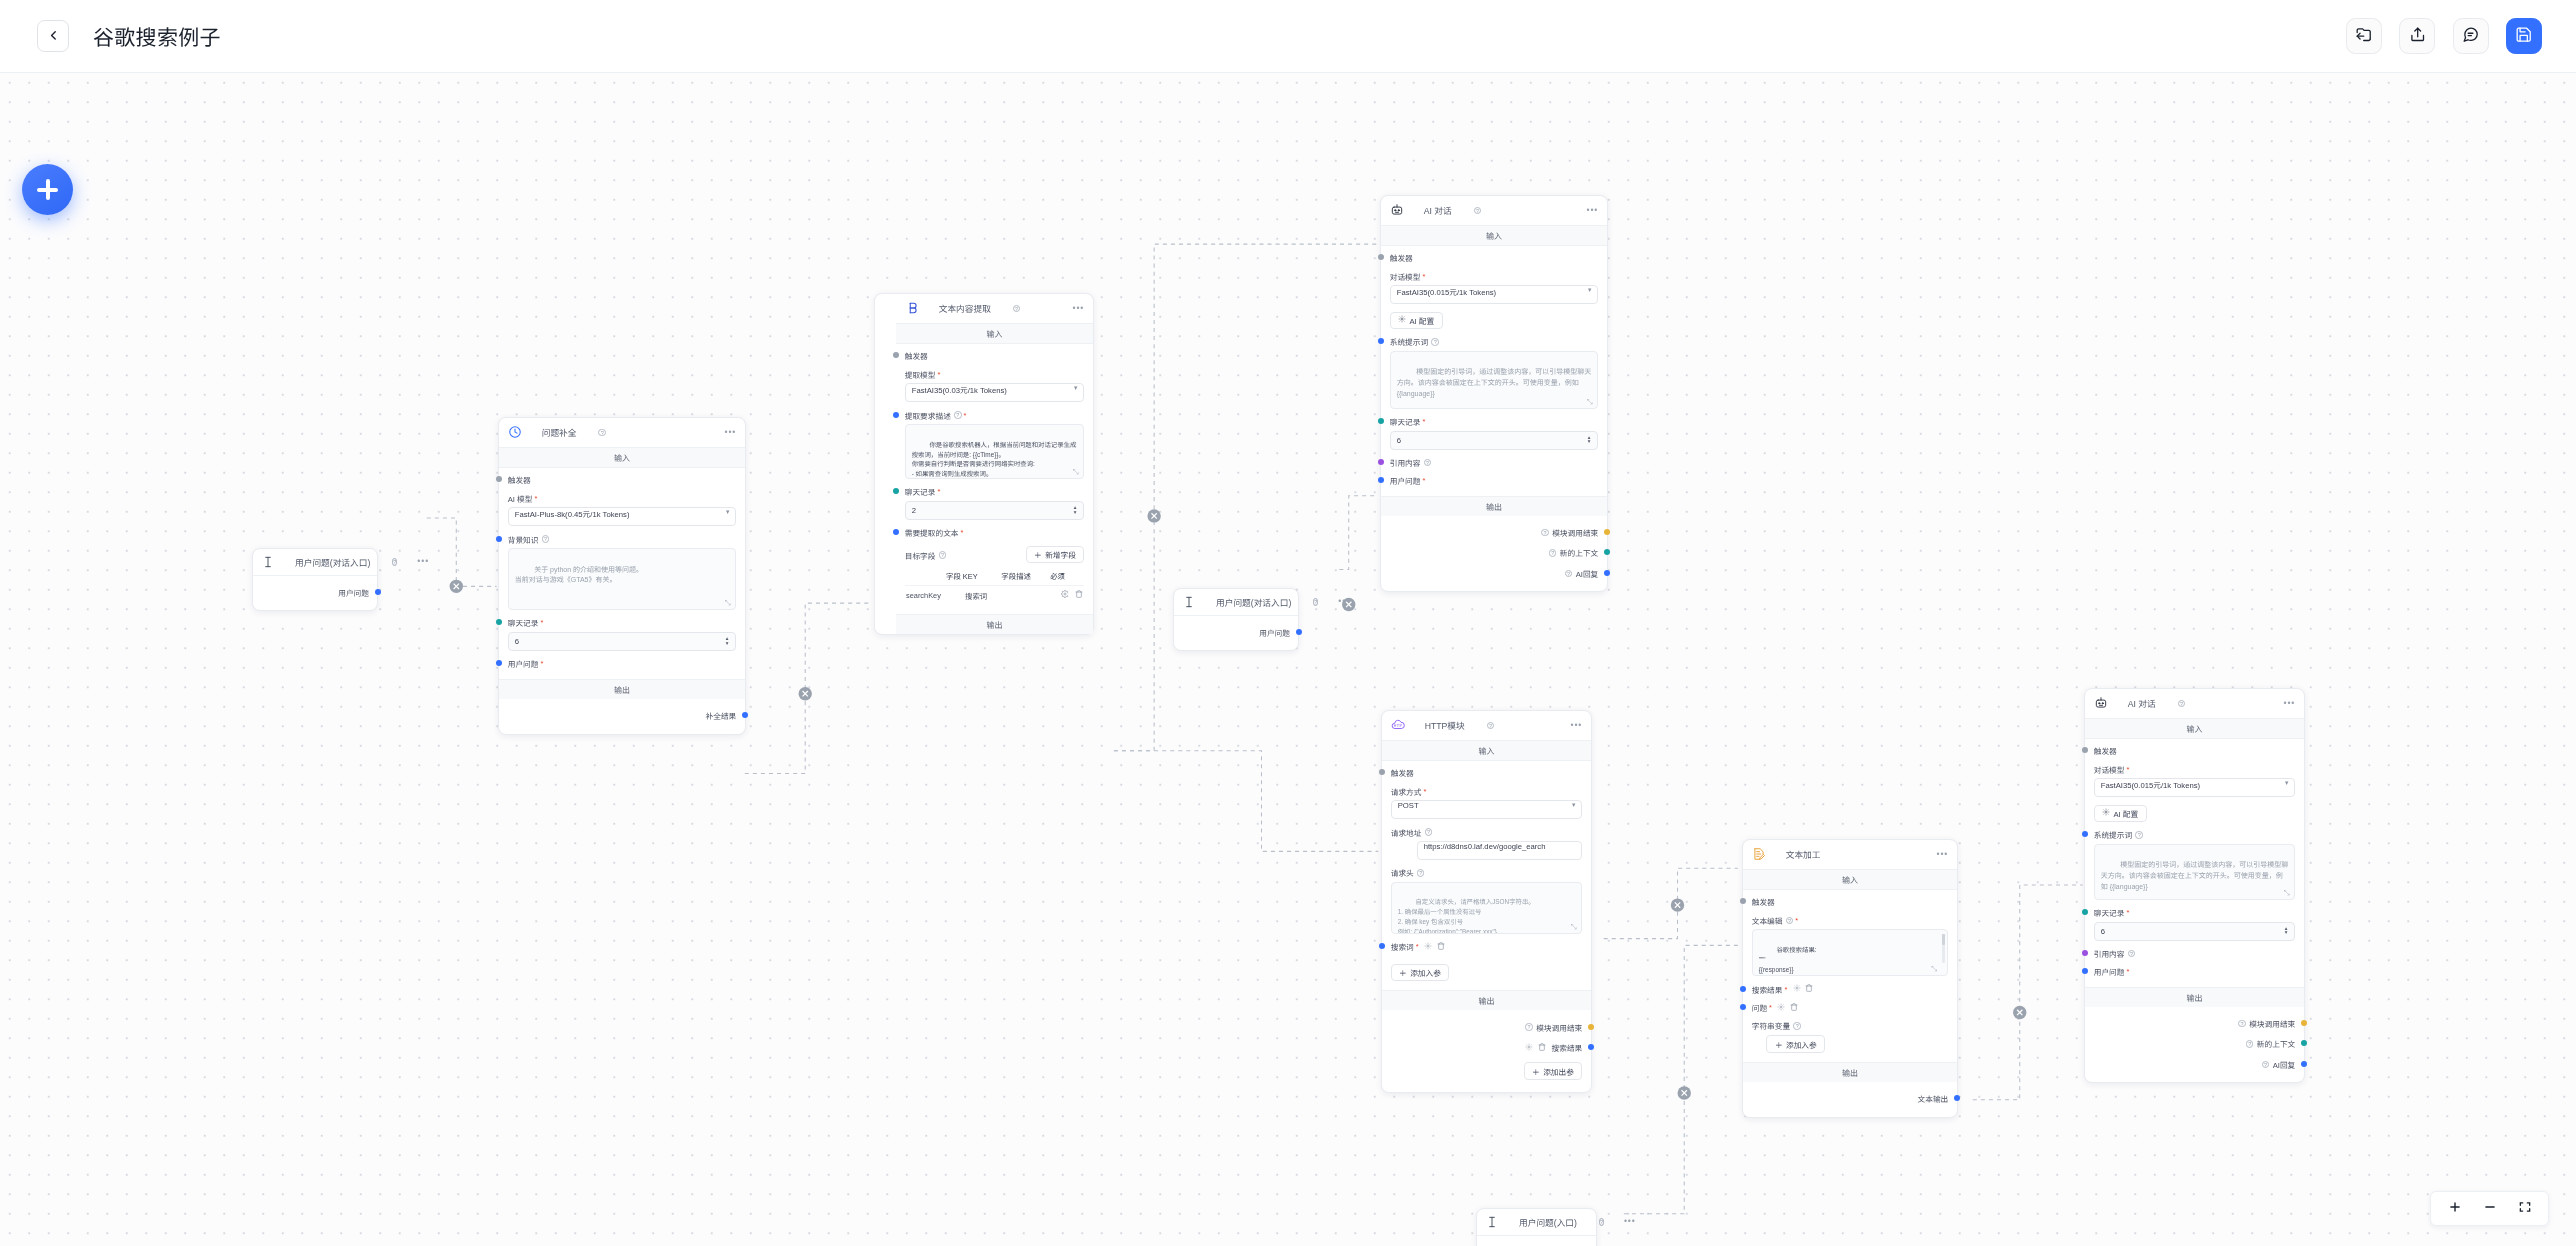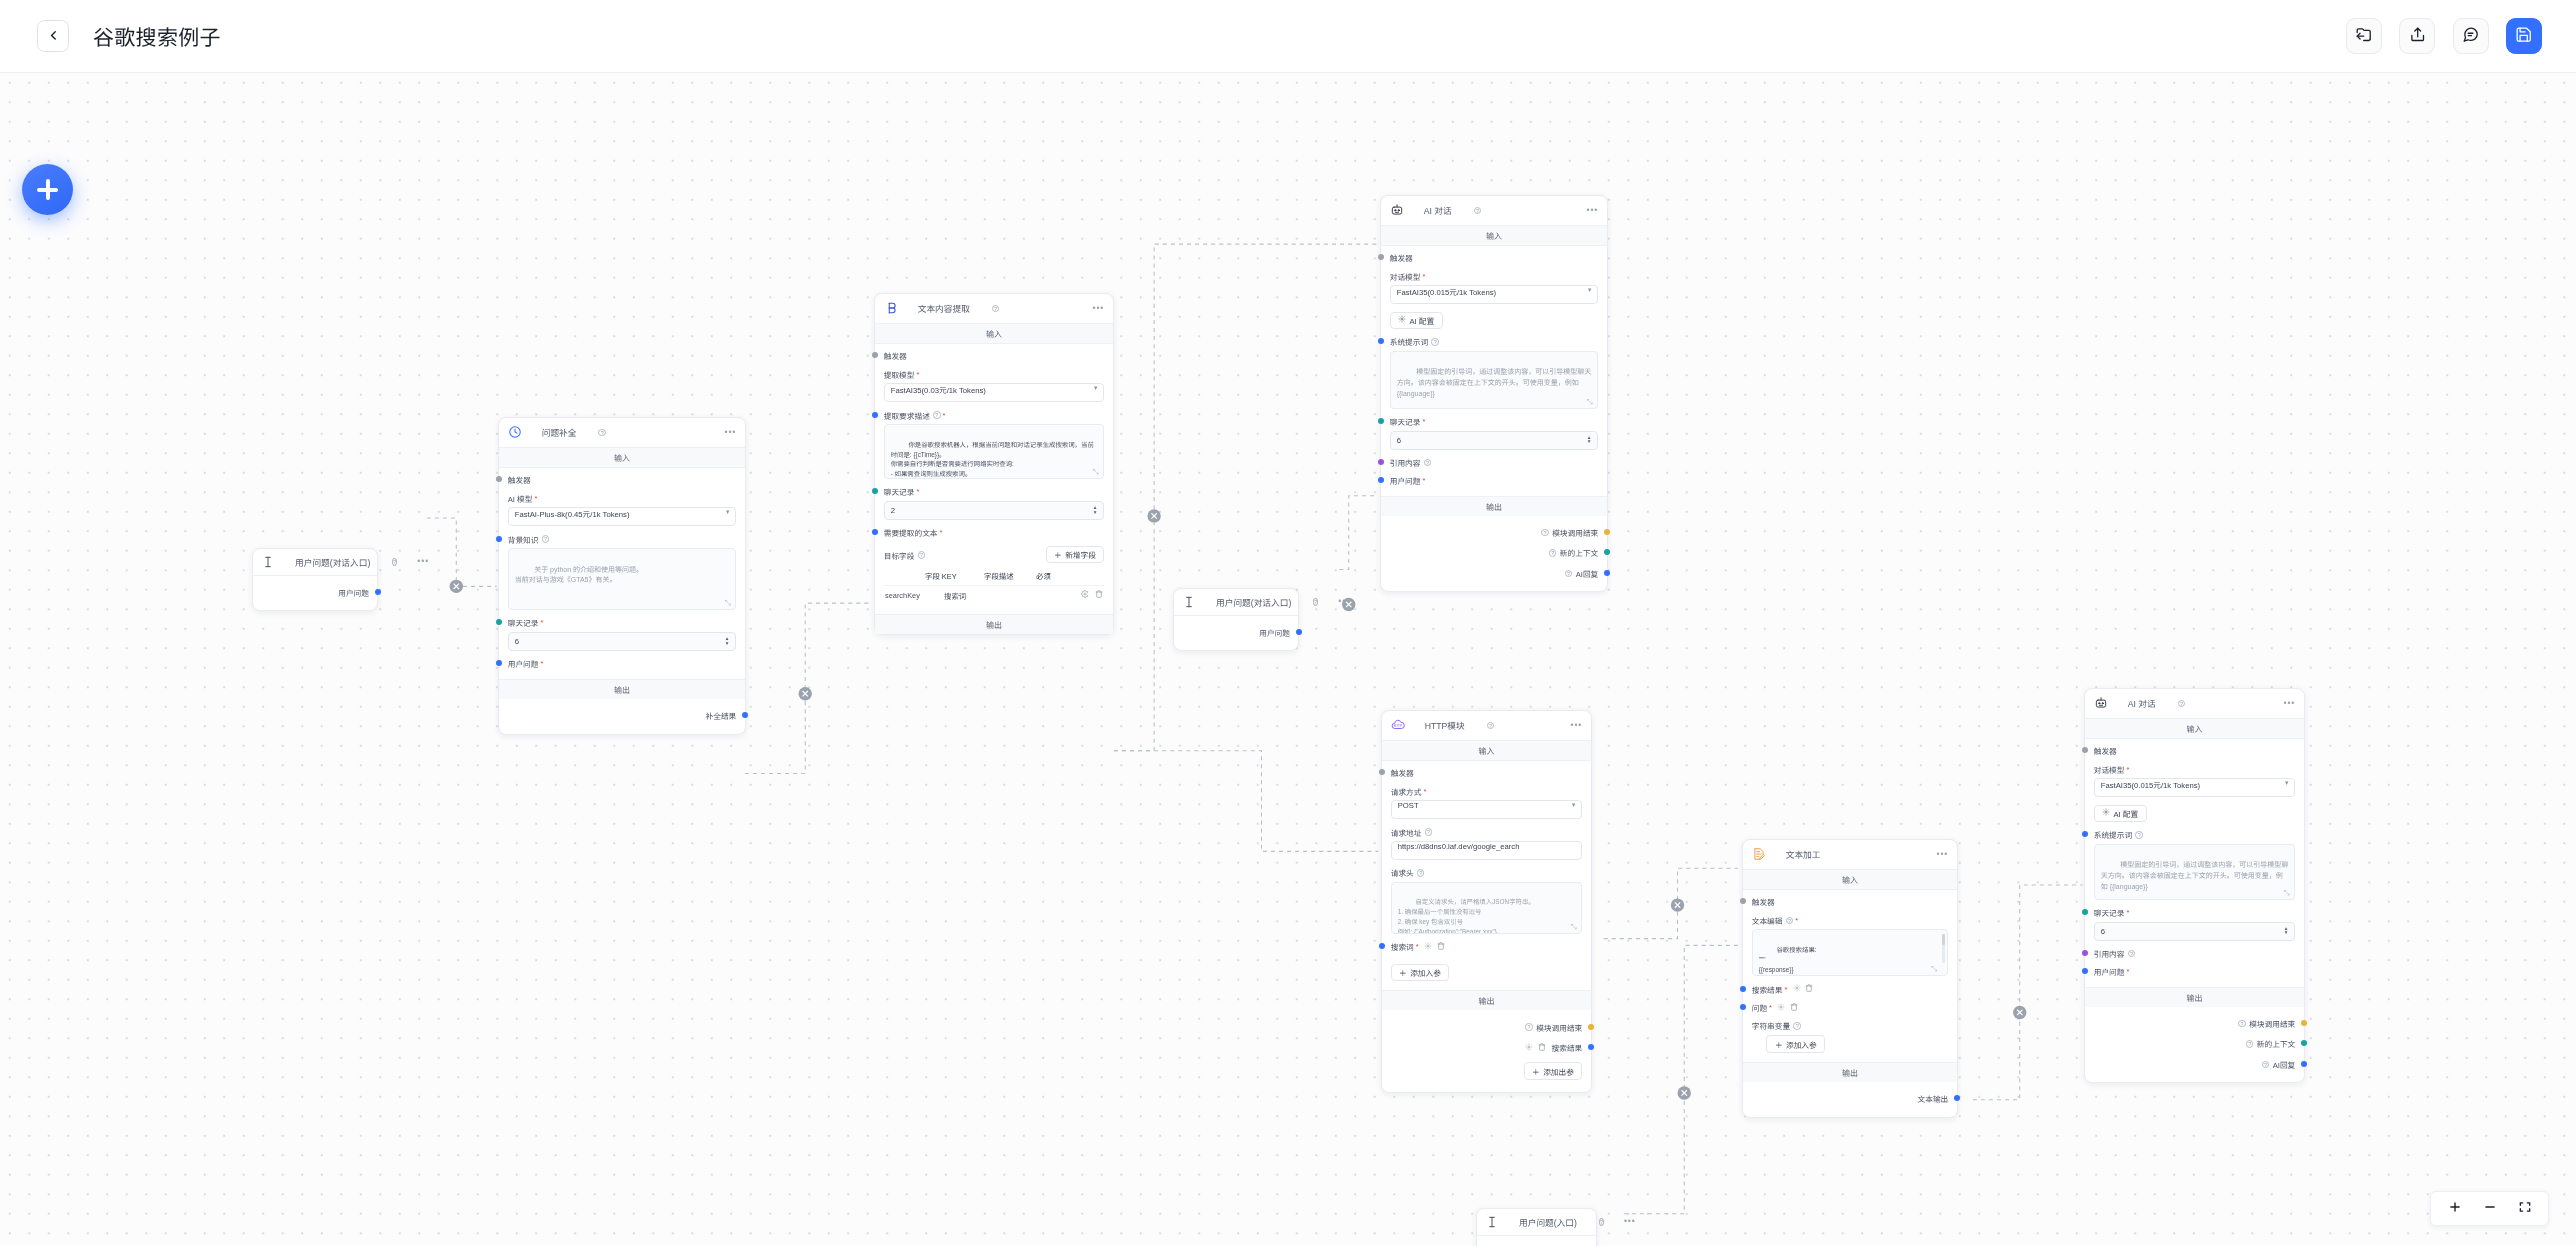--- a/index.html
+++ b/index.html
@@ -99,21 +99,21 @@
   .handle.purple{ background:#9b51e0; }
   .handle.right { left:auto; right:-12px; }
   .handle.yellow{ background:#e8b339; }
 
   .select, .textinput {
     margin-top:3.4px; height:19px; border:0.7px solid #e3e7ec; border-radius:4px;
     background:#fff; display:flex; padding:0 6px;
     font-size:7.7px; color:#3d4253; cursor:pointer;
   }
   .select .chev { margin-left:auto; color:#8c94a1; font-size:6.7px; }
-  .textinput { cursor:text; }
+  .textinput { cursor:text;margin-left:26px; }
 
   .numinput {
     margin-top:3.4px; height:19px; border:0.7px solid #e3e7ec; border-radius:4px;
     background:#fafbfc; display:flex; align-items:center; padding:0 6px;
     font-size:7.7px; color:#3d4253; position:relative;
   }
   .spin { margin-left:auto; display:flex; flex-direction:column; gap:0.7px; color:#59606e; cursor:pointer;}
   .spin span { font-size:4.7px; line-height:4px; }
 
   .textarea {
@@ -371,21 +371,21 @@
     </div>
     <div class="sec-band out">输出</div>
     <div class="node-out">
       <div class="out-row">
         <span>补全结果</span>
         <span class="handle right" style="top:6.7px;"></span>
       </div>
     </div>
   </div>
 
-  <div class="node" style="left:874px; top:220px; width:240px;">
+  <div class="node" style="left:874px; top:220px; width:220px;padding-left:21px;">
     <div class="node-head">
       <span class="node-icon">
         <svg viewBox="0 0 24 24" fill="none" stroke="#3755d8" stroke-width="1.8" stroke-linecap="round">
             <path d="M9 4h6a4 4 0 0 1 0 8H9"></path>
             <path d="M9 12h6a4 4 0 0 1 0 8H9"></path>
             <path d="M9 4v16"></path>
           </svg>
       </span>
       <span class="node-title">文本内容提取</span>
       <span class="q-mark">?</span>

